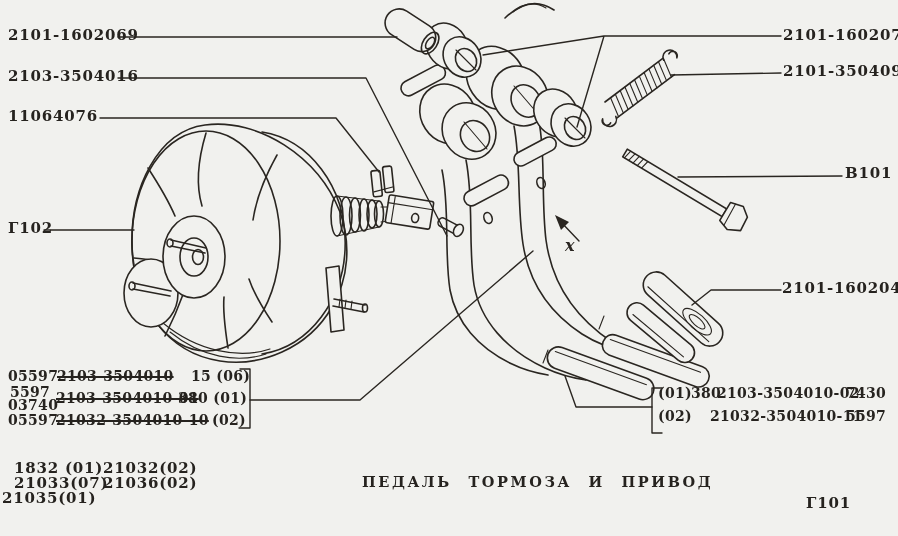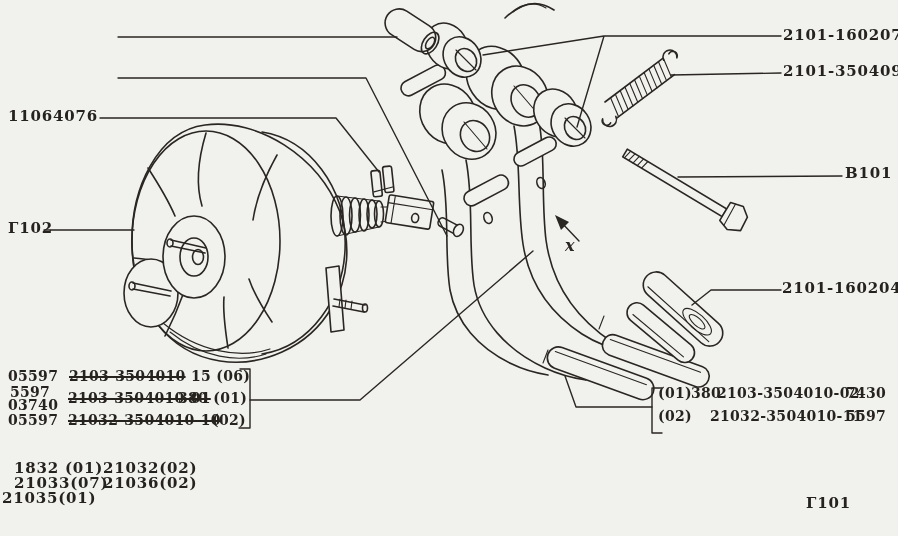--- a/index.html
+++ b/index.html
@@ -11,21 +11,21 @@
   svg path,svg rect,svg ellipse,svg line,svg circle,svg polyline{
     stroke:#2a2621;stroke-width:1.6;fill:none;stroke-linecap:round;stroke-linejoin:round;
   }
   svg .fillp{fill:#f1f1ee;}
   svg .thin{stroke-width:1.1;}
   svg .lead{stroke-width:1.4;}
   svg .solid{fill:#2a2621;stroke:none;}
   svg text.marker{font:italic bold 16px "DejaVu Serif",serif;fill:#2a2621;stroke:none;}
   .lbl{position:absolute;font-weight:bold;font-size:15px;letter-spacing:.8px;white-space:nowrap;line-height:1.05;}
   .small{font-size:14px;letter-spacing:.3px;}
-  .strike{text-decoration:line-through;text-decoration-thickness:1.6px;margin-left:12px;}
+  .strike{text-decoration:line-through;text-decoration-thickness:1.6px;}
   .title{font-size:14.5px;letter-spacing:2.6px;word-spacing:9px;}
 </style>
 </head>
 <body>
 
 <div class="canvas">
 
   <svg width="898" height="536" viewBox="0 0 898 536">
 
     <g>
@@ -198,20 +198,22 @@
     <path class="lead" d="M240,369 L250,369 L250,428 L239,428"></path>
     <path class="lead" d="M662,388 L652,388 L652,433 L662,433"></path>
 
     <g>
       <path class="lead" d="M561,222 L579,241"></path>
       <path class="solid" d="M555,215 L569,222 L561,230 Z"></path>
     </g>
     <text class="marker" x="565" y="251">х</text>
   </svg>
 
+  <div class="lbl" style="left:8px;top:28px">2101-1602069</div>
+  <div class="lbl" style="left:8px;top:69px">2103-3504016</div>
   <div class="lbl" style="left:8px;top:109px">11064076</div>
   <div class="lbl" style="left:8px;top:221px">Г102</div>
 
   <div class="lbl" style="left:783px;top:28px">2101-1602072</div>
   <div class="lbl" style="left:783px;top:64px">2101-3504094</div>
   <div class="lbl" style="left:845px;top:166px">В101</div>
   <div class="lbl" style="left:782px;top:281px">2101-1602048</div>
 
   <div>
     <span class="lbl small" style="left:8px;top:369px">05597</span>
@@ -240,15 +242,16 @@
   </div>
 
   <div>
     <span class="lbl" style="left:14px;top:461px">1832 (01)</span>
     <span class="lbl" style="left:103px;top:461px">21032(02)</span>
     <span class="lbl" style="left:14px;top:476px">21033(07)</span>
     <span class="lbl" style="left:103px;top:476px">21036(02)</span>
     <span class="lbl" style="left:2px;top:491px">21035(01)</span>
   </div>
 
+  <div class="lbl title" style="left:362px;top:474px">ПЕДАЛЬ ТОРМОЗА И ПРИВОД</div>
   <div class="lbl" style="left:806px;top:496px">Г101</div>
 
 </div>
 
 </body></html>

